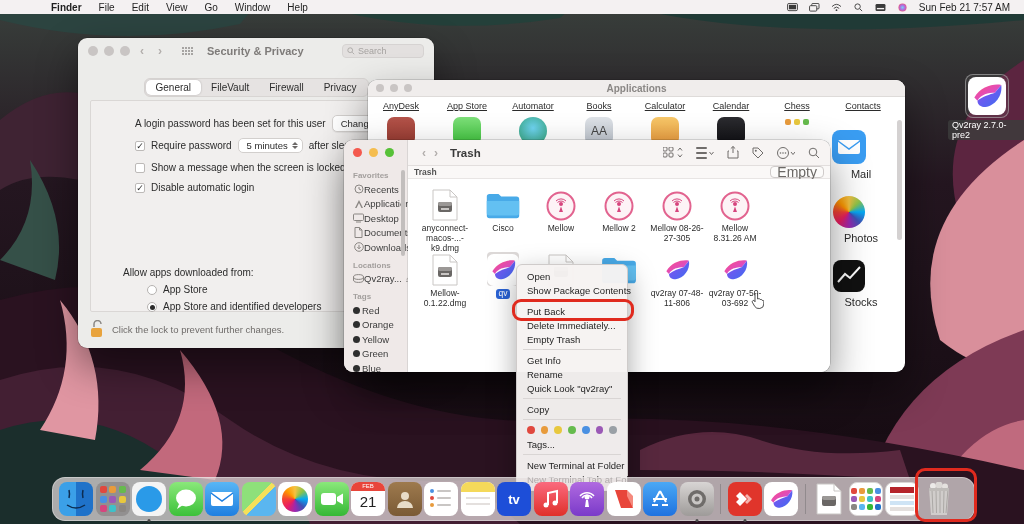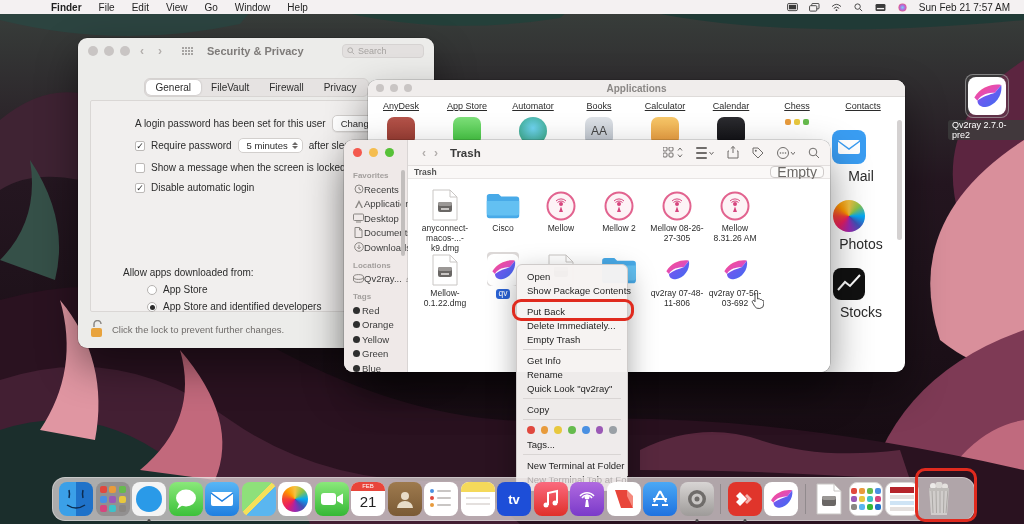--- a/index.html
+++ b/index.html
@@ -66,21 +66,21 @@
   .apps-tl { display:flex; gap:6px; }
   .apps-tl .tl { width:8px; height:8px; }
   .apps-title { position:absolute; left:0; right:0; text-align:center; font-size:10px; font-weight:bold; color:#8a8785; }
   .apps-labels { display:flex; margin-top:4px; }
   .apps-labels span { width:66px; text-align:center; font-size:9px; color:#2b2b2b;text-decoration:underline; }
   .apps-iconrow { display:flex; margin-top:6px; }
   .apps-iconrow .cell { width:66px; display:flex; justify-content:center; }
   .mini-app { width:28px; height:28px; border-radius:7px; }
   .apps-rightcol { position:absolute; right:28px; top:50px; width:56px; display:flex; flex-direction:column;
     align-items:center; gap:4px; }
-  .apps-rightcol .lbl { font-size:14px; color:#2b2b2b; margin-bottom:12px;padding-left:24px; }
+  .apps-rightcol .lbl { font-size:11px; color:#2b2b2b; margin-bottom:12px;padding-left:24px; }
   .apps-scroll { position:absolute; right:3px; top:40px; width:5px; height:120px; background:#c9c6c5; border-radius:3px; opacity:.8; }
 
   
   .trash { left:344px; top:140px; width:486px; height:232px; background:#fff; z-index:20; overflow:hidden; display:flex; }
   .tsidebar { width:64px; background:rgba(238,232,231,0.97); border-right:1px solid #d9d5d4; padding:8px 0 0 9px; position:relative; }
   .tsidebar .lights { display:flex; gap:7px; margin-bottom:14px; }
   .side-head { font-size:8px; font-weight:bold; color:#a39f9d; margin:8px 0 3px; }
   .side-item { display:flex; align-items:center; gap:0; font-size:9.5px; color:#3c3c3c; margin:3.5px 0; white-space:nowrap; }
   .side-ico { width:11px; height:11px; flex:0 0 auto; display:inline-flex; align-items:center; justify-content:center; }
   .tagdot { width:7px; height:7px; border-radius:50%; background:#2e2e2e; flex:0 0 auto; margin-right:2px; }

